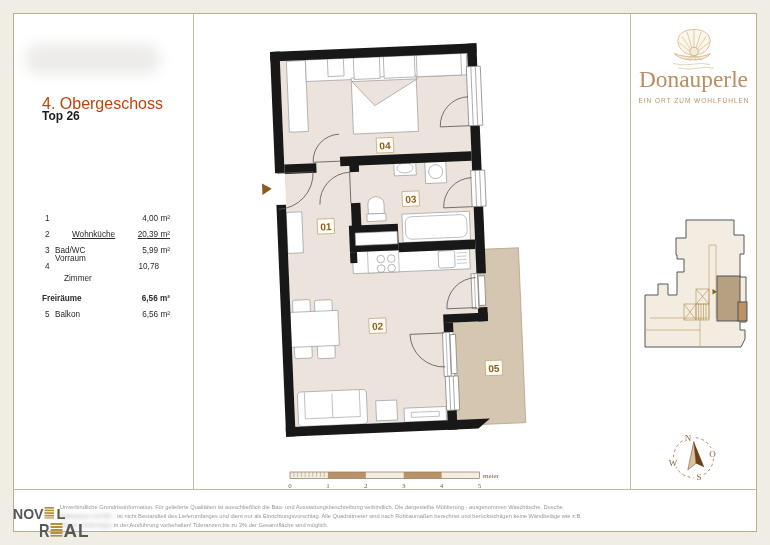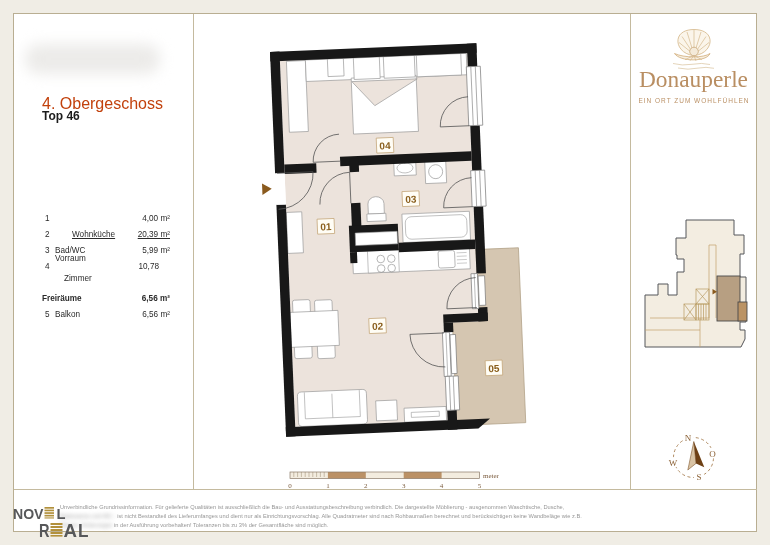--- a/index.html
+++ b/index.html
@@ -14,21 +14,21 @@
 <div class="abs" style="left:193px;top:14px;width:1px;height:475px;background:#c4ba9e;"></div>
 
 <div class="abs" style="left:630px;top:14px;width:1px;height:475px;background:#c4ba9e;"></div>
 
 <div class="abs" style="left:14px;top:489px;width:743px;height:1px;background:#c4ba9e;"></div>
 
 <div class="abs" style="left:25px;top:44px;width:135px;height:30px;background:#ecebe9;border-radius:14px;filter:blur(7px);"></div>
 
 <div class="abs" style="left:42px;top:95px;width:150px;font-size:16px;color:#c2410c;">4. Obergeschoss</div>
 
-<div class="abs" style="left:42px;top:109px;width:150px;font-size:12px;font-weight:bold;color:#1c1c1c;">Top 46</div>
+<div class="abs" style="left:42px;top:109px;width:150px;font-size:12px;font-weight:bold;color:#1c1c1c;">Top 26</div>
 
 <div class="abs" style="left:42px;top:208px;width:128px;font-size:8.2px;color:#2a2a2a;">
 
   <div style="height:6px;"></div>
 
   <div style="position:relative;height:16px;"><span style="margin-left:3px;">1</span><span style="position:absolute;left:13px;margin-top:40px;">Vorraum</span><span style="position:absolute;right:0;">4,00 m²</span></div>
 
   <div style="position:relative;height:16px;"><span style="margin-left:3px;">2</span><span style="position:absolute;left:30px;text-decoration:underline;">Wohnküche</span><span style="position:absolute;right:0;text-decoration:underline;">20,39 m²</span></div>
 
   <div style="position:relative;height:16px;"><span style="margin-left:3px;">3</span><span style="position:absolute;left:13px;">Bad/WC</span><span style="position:absolute;right:0;padding-left:24px;">5,99 m²</span></div>

